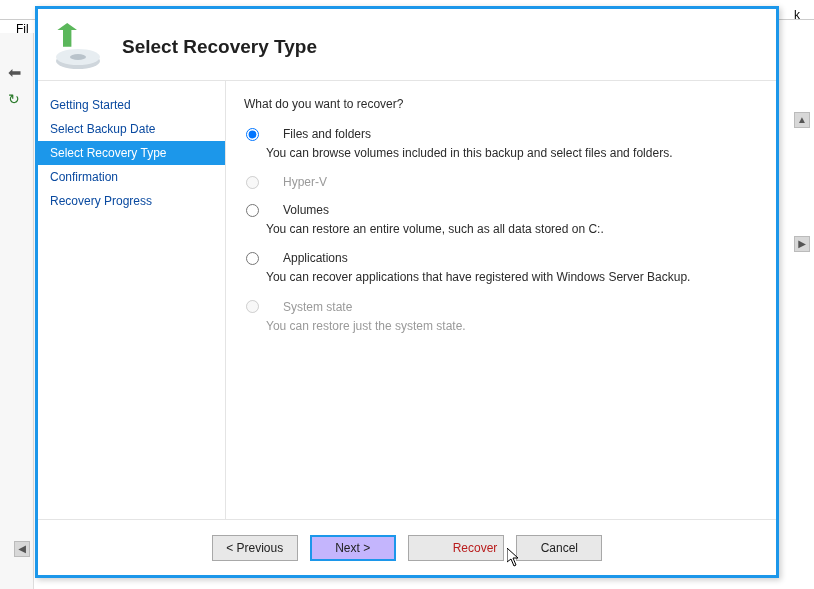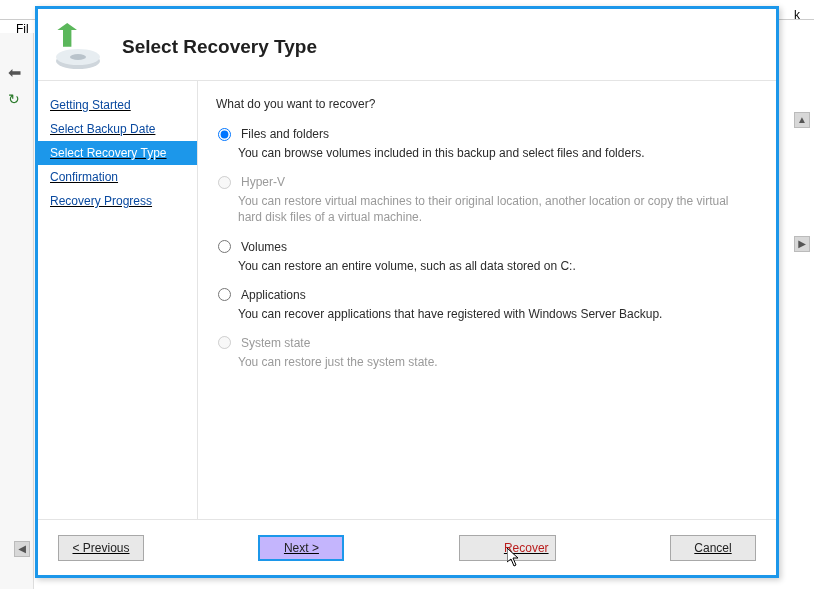--- a/index.html
+++ b/index.html
@@ -88,24 +88,23 @@
   }
   .header .hdr-title {
     font-size: 19px; font-weight: 600; color:#202020;
   }
   .body {
     flex:1 1 auto;
     display:flex;
     overflow:hidden;
   }
   .sidebar {
-    width: 160px;
+    width: 188px;
     border-right: 1px solid #e4e4e4;
     padding-top: 12px;
-    text-decoration: underline;
   }
   .sidebar .step {
     padding: 5px 10px 5px 12px;
     font-size: 12px;
     color: #0a4aa0;
     cursor: pointer;
   }
   .sidebar .step.active {
     background: #1c97ea;
     color: #fff;
@@ -113,37 +112,36 @@
   .content {
     flex:1;
     padding: 16px 22px 4px 18px;
     font-size: 12px;
     color:#2b2b2b;
     overflow:auto;
   }
   .content .prompt { margin-bottom: 16px; }
   .option { margin-bottom: 14px; padding-left: 2px; }
   .option .row {
-    display:flex; align-items:center; gap:10px;margin-top:12px;
+    display:flex; align-items:center; gap:24px;margin-top:12px;
   }
   .option input[type=radio] { margin:0;}
   .option .label { }
   .option .desc {
     margin: 4px 0 0 20px;
     line-height: 1.35;
   }
   .option.disabled .label,
   .option.disabled .desc { color:#9a9a9a; }
   .footer {
     flex:0 0 56px;
     border-top: 1px solid #e4e4e4;
-    display:flex; align-items:center; justify-content:space-between;
+    display:flex; align-items:center; justify-content:center;
     gap: 12px;
     padding: 0 20px;
-    text-decoration: underline;
   }
   .btn {
     min-width: 86px; height:26px;
     background:#e8e8e8;
     border:1px solid #a8a8a8;
     font-size:12px;
     cursor:pointer;
     color:#222;
   }
   .btn.default {
@@ -207,21 +205,20 @@
           <span class="label">Files and folders</span>
         </div>
         <div class="desc">You can browse volumes included in this backup and select files and folders.</div>
       </div>
 
       <div class="option disabled">
         <div class="row">
           <input type="radio" name="rtype" disabled="" style="">
           <span class="label">Hyper-V</span>
         </div>
-        <div class="desc">You can restore virtual machines to their original location, another location or copy the virtual hard disk files of a virtual machine.</div>
       </div>
 
       <div class="option">
         <div class="row">
           <input type="radio" name="rtype" style="">
           <span class="label">Volumes</span>
         </div>
         <div class="desc">You can restore an entire volume, such as all data stored on C:.</div>
       </div>
 

